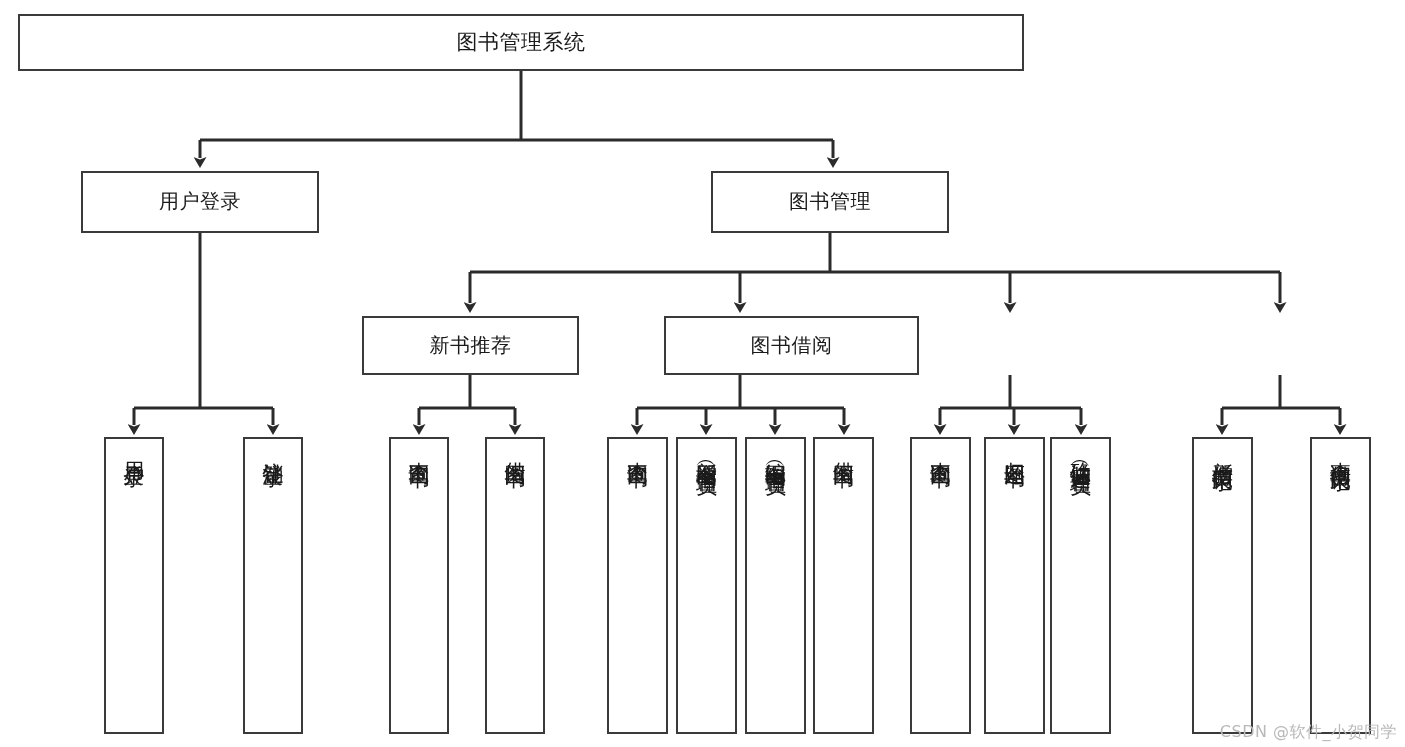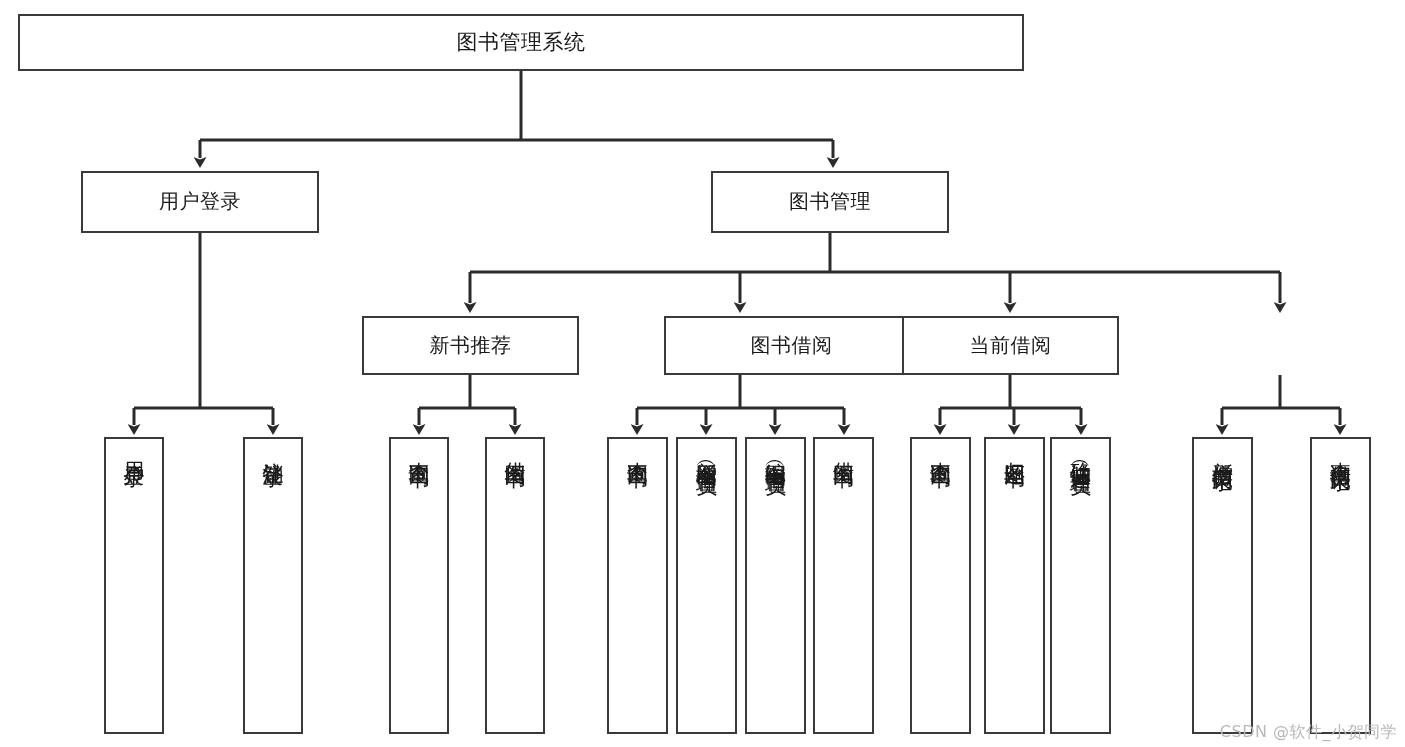--- a/index.html
+++ b/index.html
@@ -141,23 +141,20 @@
   </div>
 
   <div class="node h2" style="left:711px; top:171px; width:238px; height:62px;">
     <span class="label">图书管理</span>
   </div>
 
   <div class="node h3" style="left:632px; top:316px; width:255px; height:59px;margin-left:32px;">
     <span class="label">图书借阅</span>
   </div>
 
-  <div class="node h3" style="left:902px; top:316px; width:217px; height:59px;">
-    <span class="label">当前借阅</span>
-  </div>
 
 
   <div class="node leaf" style="left:104px; top:437px; width:60px; height:297px;">
     <span class="label">用户登录</span>
   </div>
 
   <div class="node leaf" style="left:243px; top:437px; width:60px; height:297px;">
     <span class="label">注销登录</span>
   </div>
 

